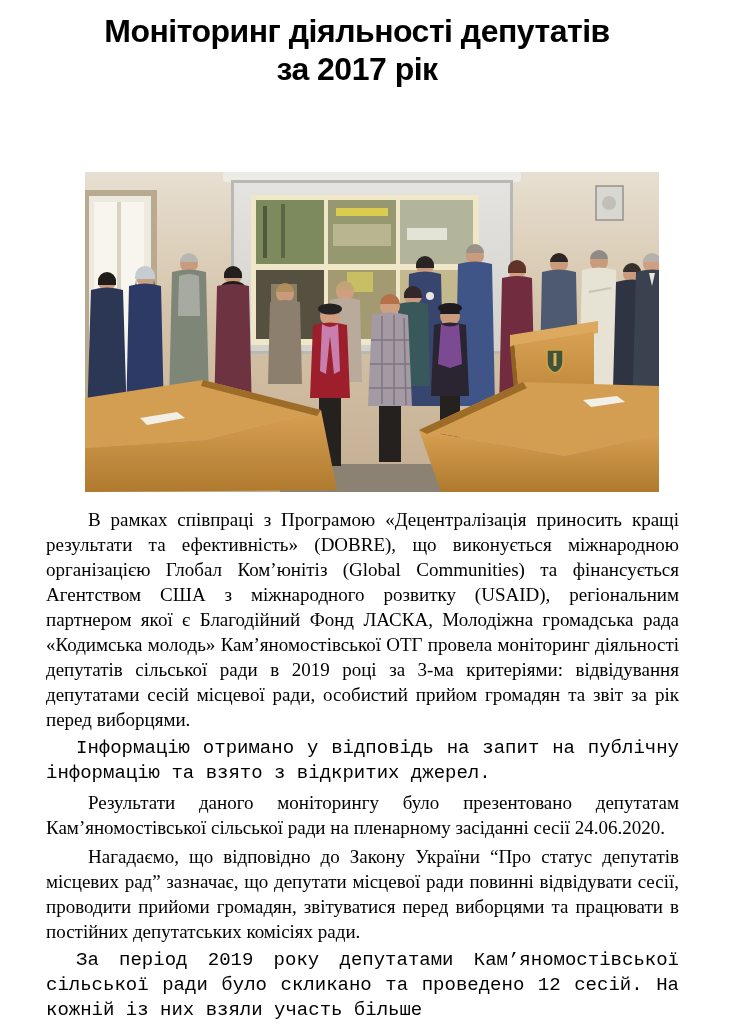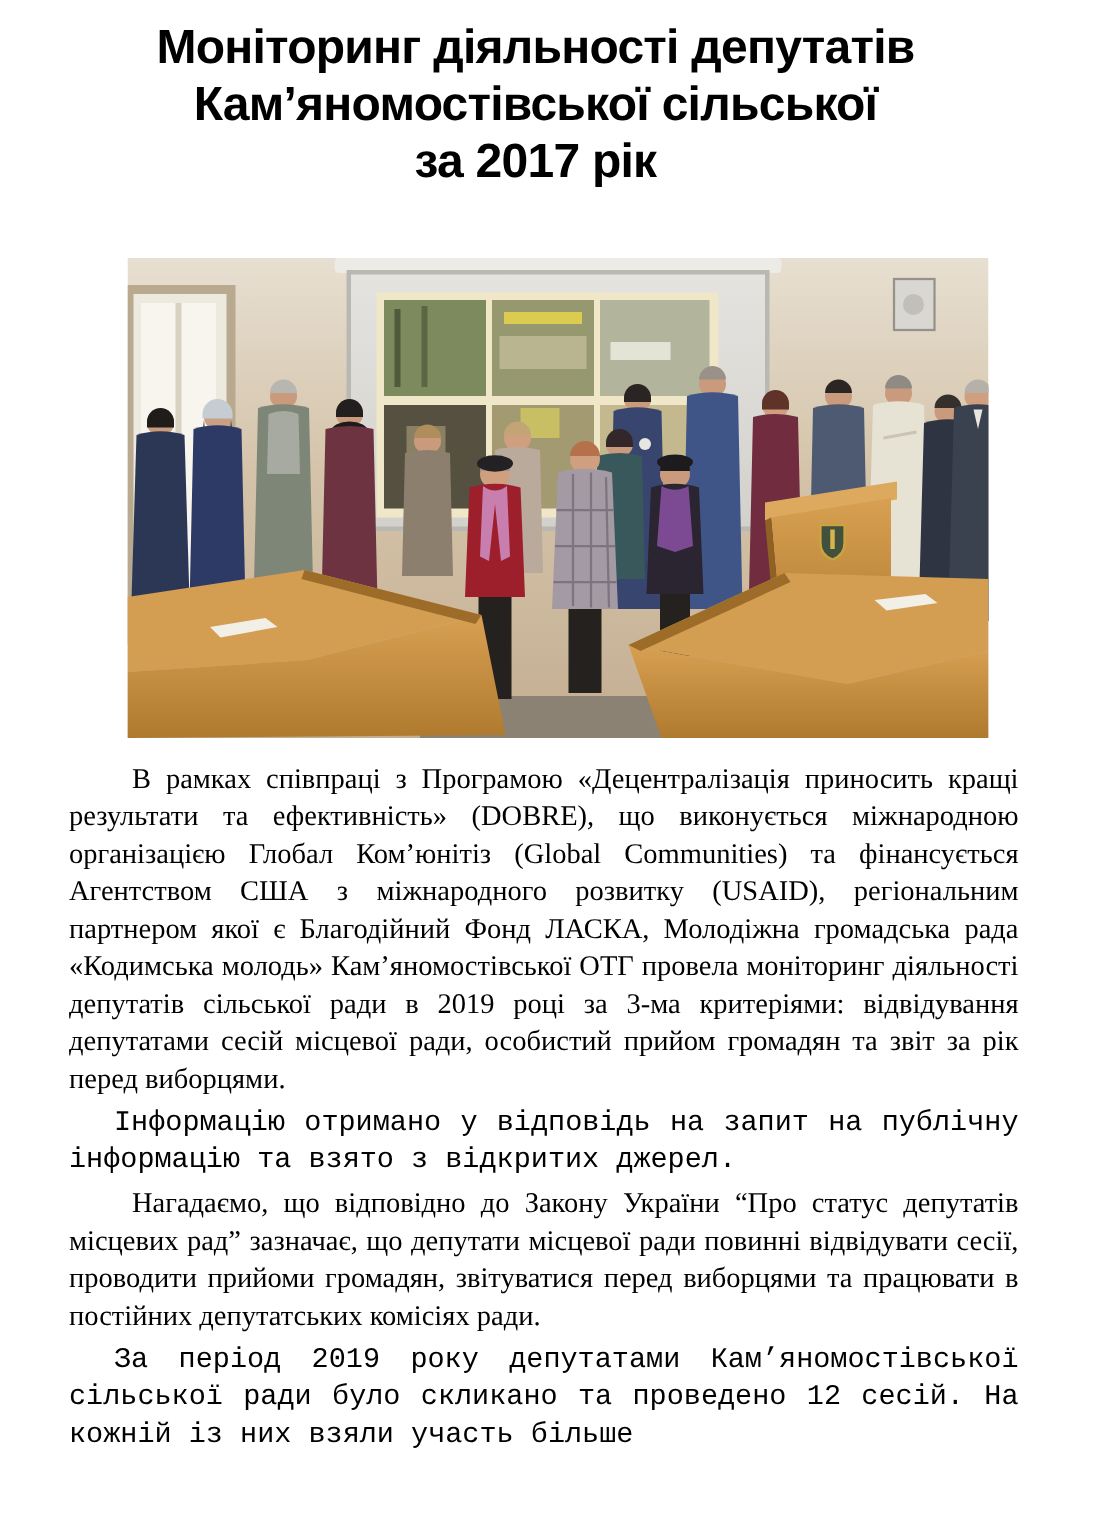--- a/index.html
+++ b/index.html
@@ -47,21 +47,20 @@
     margin:16px 0 13px 0;
   }
 </style>
 </head>
 <body>
 
 <div class="page">
 
   <div class="doc-title">
     <span>Моніторинг діяльності депутатів</span>
-    <span>Кам’яномостівської сільської</span>
     <span>за 2017 рік</span>
   </div>
 
   <div class="photo-wrap">
     <svg width="574" height="320" viewBox="0 0 574 320" role="img">
       <defs>
         <linearGradient id="wall" x1="0" y1="0" x2="0" y2="1">
           <stop offset="0" stop-color="#e7dfd1"></stop>
           <stop offset="0.45" stop-color="#d4c3a9"></stop>
           <stop offset="1" stop-color="#c4ae92"></stop>
@@ -268,17 +267,18 @@
         <polygon points="334,258 480,284 574,262 574,320 356,320" fill="url(#wood)"></polygon>
         <polygon points="438,210 334,258 342,262 442,216" fill="#9c6c28"></polygon>
         <polygon points="498,228 532,224 540,230 506,235" fill="#f2efe6"></polygon>
       </g>
     </svg>
   </div>
 
   <div class="article">
     <p class="indent-lg">В рамках співпраці з Програмою «Децентралізація приносить кращі результати та ефективність» (DOBRE), що виконується міжнародною організацією Глобал Ком’юнітіз (Global Communities) та фінансується Агентством США з міжнародного розвитку (USAID), регіональним партнером якої є Благодійний Фонд ЛАСКА, Молодіжна громадська рада «Кодимська молодь» Кам’яномостівської ОТГ провела моніторинг діяльності депутатів сільської ради в 2019 році за 3-ма критеріями: відвідування депутатами сесій місцевої ради, особистий прийом громадян та звіт за рік перед виборцями.</p>
     <p class="indent-sm">Інформацію отримано у відповідь на запит на публічну інформацію та взято з відкритих джерел.</p>
+    <p class="indent-lg">Результати даного моніторингу було презентовано депутатам Кам’яномостівської сільської ради на пленарному засіданні сесії 24.06.2020.</p>
     <p class="indent-lg">Нагадаємо, що відповідно до Закону України “Про статус депутатів місцевих рад” зазначає, що депутати місцевої ради повинні відвідувати сесії, проводити прийоми громадян, звітуватися перед виборцями та працювати в постійних депутатських комісіях ради.</p>
     <p class="indent-sm">За період 2019 року депутатами Кам’яномостівської сільської ради було скликано та проведено 12 сесій. На кожній із них взяли участь більше</p>
   </div>
 
 </div>
 
 </body></html>

